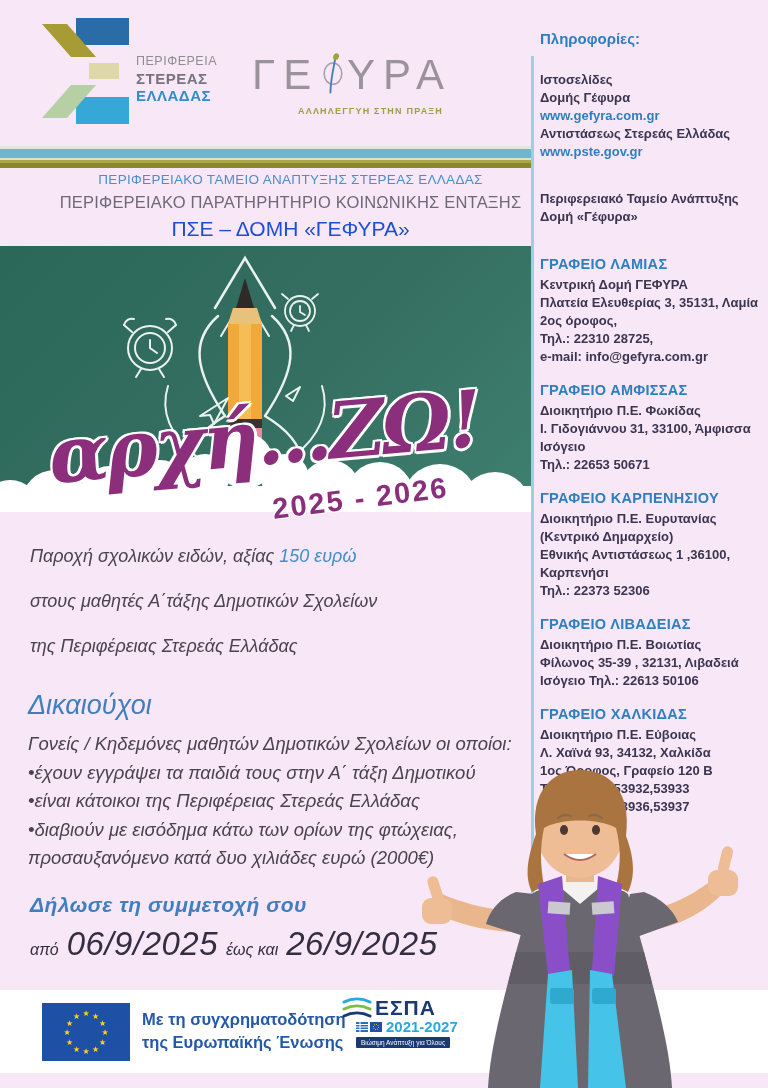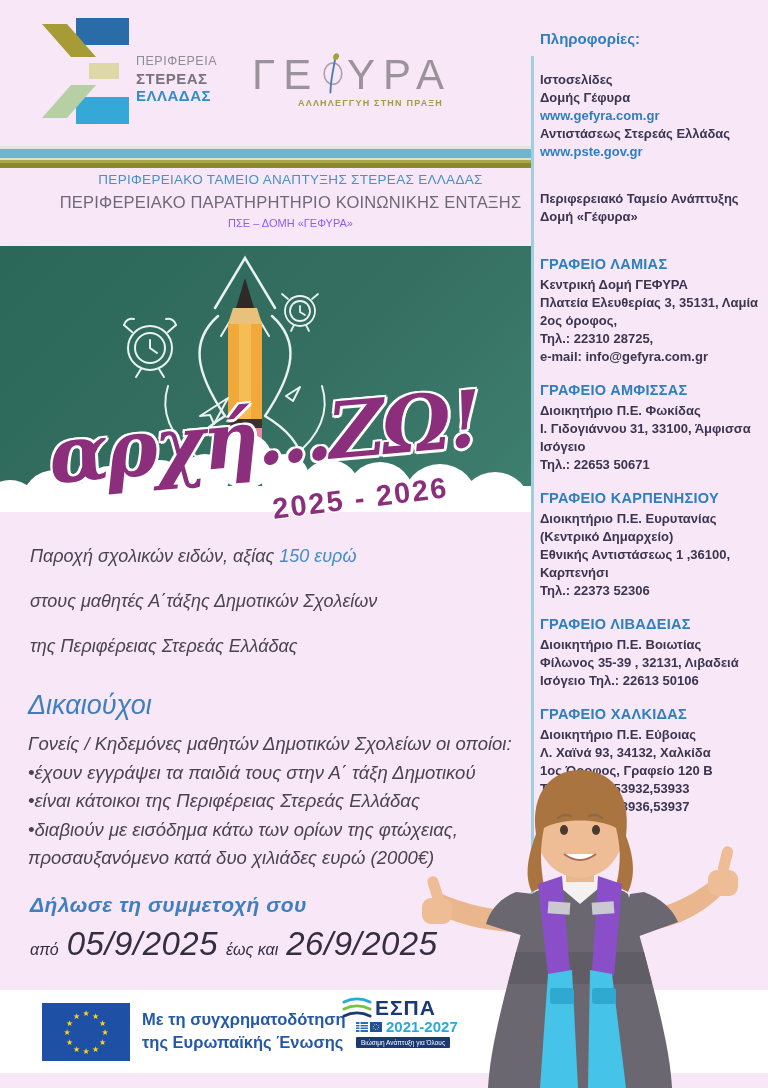--- a/index.html
+++ b/index.html
@@ -8,29 +8,29 @@
     background:#f8e7f6; font-family:"Liberation Sans", sans-serif;
   }
   
   .region-logo{position:absolute; left:34px; top:14px; display:flex; align-items:center; gap:6px;}
   .region-text{line-height:17px; margin-top:14px;}
   .region-text .rt1{color:#8d8d93; font-size:12.5px; letter-spacing:.5px;}
   .region-text .rt2{color:#77747e; font-size:15px; font-weight:bold; letter-spacing:.5px;}
   .region-text .rt3{color:#2f8dc8; font-size:15px; font-weight:bold; letter-spacing:.5px;}
   .gefyra-logo{position:absolute; left:252px; top:40px; width:200px;}
   .gefyra-word{display:flex; align-items:flex-end; color:#9b939b; font-size:42px; letter-spacing:8px; font-weight:300; line-height:46px;}
-  .gefyra-tagline{color:#9aa04a; font-size:9px; font-weight:bold; letter-spacing:1.2px; margin-top:0; margin-left:46px;}
+  .gefyra-tagline{color:#9aa04a; font-size:9px; font-weight:bold; letter-spacing:1.2px; margin-top:8px; margin-left:46px;}
   
   .stripes{position:absolute; left:0; top:146px; width:533px; height:22px;
     background:linear-gradient(to bottom,#dfe8da 0 3px,#6cb7cf 3px 12px,#d9e3d2 12px 14px,#aaa74b 14px 17px,#8a872c 17px 22px);}
   
   .prog-header{position:absolute; left:0; top:172px; width:581px; text-align:center;}
   .prog-header .ph1{color:#4a90c8; font-size:13.5px; letter-spacing:.3px; margin-bottom:6px;}
   .prog-header .ph2{color:#6f6878; font-size:16.5px; letter-spacing:.2px; margin-bottom:5px;}
-  .prog-header .ph3{color:#8b5cf6; font-size:11px;}
+  .prog-header .ph3{color:#1d4ed8; font-size:21px;}
   
   .board{position:absolute; left:0; top:246px; width:533px; height:266px;
     background:linear-gradient(135deg,#2b685a 0%,#356f61 55%,#3f8070 100%);}
   .board svg{position:absolute; left:0; top:0;}
   .script-title{
     position:absolute; left:48px; top:392px; width:420px;
     font-family:"DejaVu Serif", serif; font-style:italic; font-weight:bold;
     font-size:78px; color:#8b2e7c; transform:rotate(-5deg); letter-spacing:-3px;
     text-shadow:-2px -2px 0 #fff,2px -2px 0 #fff,-2px 2px 0 #fff,2px 2px 0 #fff,0 3px 0 #fff,3px 0 0 #fff;
     white-space:nowrap;}
@@ -184,21 +184,21 @@
     <div class="bens-line">•έχουν εγγράψει τα παιδιά τους στην Α΄ τάξη Δημοτικού</div>
     <div class="bens-line">•είναι κάτοικοι της Περιφέρειας Στερεάς Ελλάδας</div>
     <div class="bens-line">•διαβιούν με εισόδημα κάτω των ορίων της φτώχειας,</div>
     <div class="bens-line">προσαυξανόμενο κατά δυο χιλιάδες ευρώ (2000€)</div>
   </div>
 
   <div class="cta">
     <div class="cta-title">Δήλωσε τη συμμετοχή σου</div>
     <div class="cta-dates">
       <span class="small">από</span>
-      <span class="big">05/9/2025</span>
+      <span class="big">06/9/2025</span>
       <span class="small">έως και</span>
       <span class="big">26/9/2025</span>
     </div>
   </div>
 
   <div class="footer-band">
     <svg class="eu-flag" width="88" height="58" viewBox="0 0 88 58">
       <rect width="88" height="58" fill="#1e50a5"></rect>
       <g fill="#ffd617" font-size="8" text-anchor="middle">
         <text x="44" y="13">★</text>

